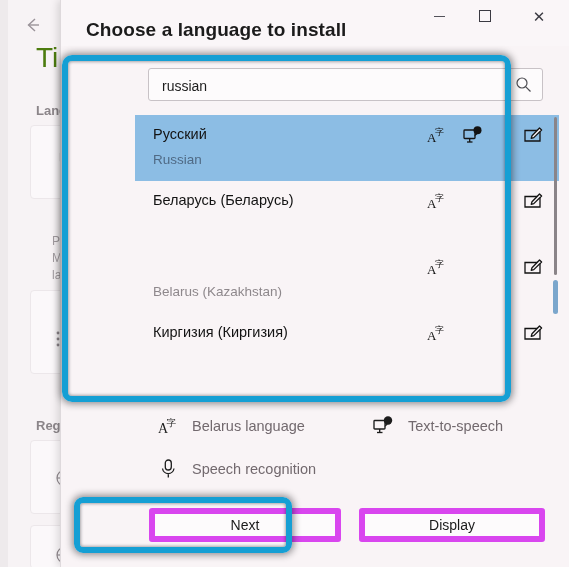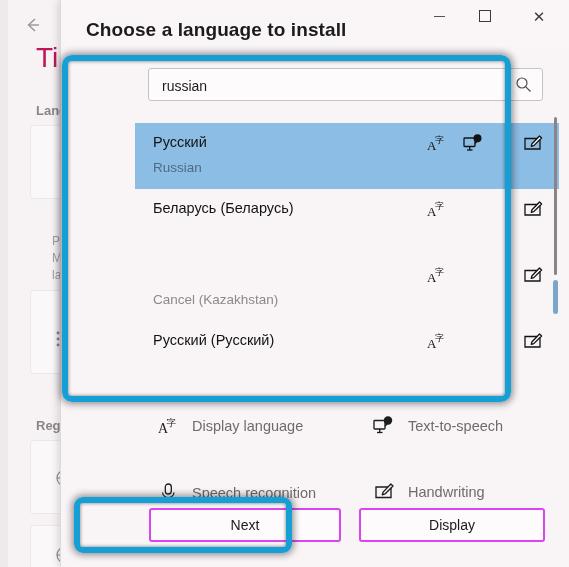--- a/index.html
+++ b/index.html
@@ -55,21 +55,21 @@
   .bg-hamburger span {
     display: block;
     height: 1.5px;
     background: #b3aeb2;
     margin-bottom: 4px;
   }
   .bg-title {
     position: absolute;
     left: 28px; top: 42px;
     font-size: 28px;
-    color: #be185d;
+    color: #4d7c0f;
     white-space: nowrap;
     font-weight: 400;
   }
   .bg-section-label {
     position: absolute;
     font-size: 13px;
     color: #8b8589;
     font-weight: 600;
     white-space: nowrap;
   }
@@ -197,21 +197,20 @@
     background: #f9f4f6;
     overflow: hidden;
   }
   .lang-row {
     position: relative;
     height: 66px;
     box-sizing: border-box;
   }
   .lang-row.selected {
     background: #8cbde4;
-    margin-top: 8px;
   }
   .lang-native {
     position: absolute;
     left: 18px; top: 11px;
     font-size: 14.5px;
     color: #131313;
     white-space: nowrap;
   }
   .lang-english {
     position: absolute;
@@ -274,30 +273,30 @@
     display: flex;
     justify-content: center;
     color: #1d1d1d;
   }
   .legend-item .lg-label {
     font-size: 14.5px;
     color: #72696e;
     white-space: nowrap;
   }
   .legend-r0 { top: 12px; }
-  .legend-r1 { top: 54px; margin-top: 24px; }
+  .legend-r1 { top: 54px; }
   .legend-c0 { left: 22px; }
   .legend-c1 { left: 238px; text-align: right; }
 
   
   .btn {
     position: absolute;
     height: 34px;
     background: #fdfbfc;
-    border: 2px solid #d946ef;
+    border: 6px solid #d946ef;
     border-radius: 3px;
     display: flex;
     align-items: center;
     justify-content: center;
     font-size: 14px;
     color: #1b1b1b;
     box-sizing: border-box;
   }
   .btn-next { left: 88px; top: 508px; width: 192px; }
   .btn-cancel { left: 298px; top: 508px; width: 186px; }
@@ -462,39 +461,39 @@
           <span class="ricon slot-c">
             <svg width="20" height="19" viewBox="0 0 20 19">
               <path d="M2 4.5 H17 V15 H2 Z" fill="none" stroke="#131313" stroke-width="1.3"></path>
               <path d="M16.5 2 L18.6 4 L10.8 11.6 L8.2 12.4 L9 9.8 Z" fill="#f9f4f6" stroke="#131313" stroke-width="1.3" stroke-linejoin="round"></path>
             </svg>
           </span>
         </div>
       </div>
 
       <div class="lang-row">
-        <div class="lang-english">Cancel (Kazakhstan)</div>
+        <div class="lang-english">Belarus (Kazakhstan)</div>
         <div class="row-icons">
           <span class="ricon slot-a">
             <svg width="20" height="19" viewBox="0 0 20 19">
               <text x="0" y="16" font-family="Liberation Serif, serif" font-size="13" fill="#131313">A</text>
               <text x="8" y="9" font-family="DejaVu Sans, sans-serif" font-size="9" fill="#131313">字</text>
             </svg>
           </span>
           <span class="ricon slot-c">
             <svg width="20" height="19" viewBox="0 0 20 19">
               <path d="M2 4.5 H17 V15 H2 Z" fill="none" stroke="#131313" stroke-width="1.3"></path>
               <path d="M16.5 2 L18.6 4 L10.8 11.6 L8.2 12.4 L9 9.8 Z" fill="#f9f4f6" stroke="#131313" stroke-width="1.3" stroke-linejoin="round"></path>
             </svg>
           </span>
         </div>
       </div>
 
       <div class="lang-row">
-        <div class="lang-native">Русский (Русский)</div>
+        <div class="lang-native">Киргизия (Киргизия)</div>
         <div class="row-icons">
           <span class="ricon slot-a">
             <svg width="20" height="19" viewBox="0 0 20 19">
               <text x="0" y="16" font-family="Liberation Serif, serif" font-size="13" fill="#131313">A</text>
               <text x="8" y="9" font-family="DejaVu Sans, sans-serif" font-size="9" fill="#131313">字</text>
             </svg>
           </span>
           <span class="ricon slot-c">
             <svg width="20" height="19" viewBox="0 0 20 19">
               <path d="M2 4.5 H17 V15 H2 Z" fill="none" stroke="#131313" stroke-width="1.3"></path>
@@ -512,21 +511,21 @@
 
     <div class="legend">
 
       <div class="legend-item legend-r0 legend-c0">
         <span class="lg-icon">
           <svg width="21" height="20" viewBox="0 0 21 20">
             <text x="0" y="17" font-family="Liberation Serif, serif" font-size="14" fill="#1d1d1d">A</text>
             <text x="8.5" y="9.5" font-family="DejaVu Sans, sans-serif" font-size="9.5" fill="#1d1d1d">字</text>
           </svg>
         </span>
-        <span class="lg-label">Display language</span>
+        <span class="lg-label">Belarus language</span>
       </div>
 
       <div class="legend-item legend-r0 legend-c1">
         <span class="lg-icon">
           <svg width="22" height="20" viewBox="0 0 22 20">
             <rect x="1" y="4.5" width="11" height="8.5" rx="0.8" fill="none" stroke="#1d1d1d" stroke-width="1.35"></rect>
             <line x1="4" y1="16.5" x2="9.5" y2="16.5" stroke="#1d1d1d" stroke-width="1.35"></line>
             <line x1="6.7" y1="13" x2="6.7" y2="16.5" stroke="#1d1d1d" stroke-width="1.35"></line>
             <circle cx="15" cy="4.5" r="4.2" fill="#1d1d1d"></circle>
             <path d="M12.6 7.8 L11.6 11 L14.9 8.6 Z" fill="#1d1d1d"></path>
@@ -539,29 +538,20 @@
         <span class="lg-icon">
           <svg width="21" height="21" viewBox="0 0 21 21">
             <rect x="7.3" y="2" width="6" height="10" rx="3" fill="none" stroke="#1d1d1d" stroke-width="1.3"></rect>
             <path d="M4.5 10.5 A5.8 5.8 0 0 0 16 10.5" fill="none" stroke="#1d1d1d" stroke-width="1.3"></path>
             <line x1="10.3" y1="16.2" x2="10.3" y2="19.5" stroke="#1d1d1d" stroke-width="1.3"></line>
           </svg>
         </span>
         <span class="lg-label">Speech recognition</span>
       </div>
 
-      <div class="legend-item legend-r1 legend-c1">
-        <span class="lg-icon">
-          <svg width="21" height="20" viewBox="0 0 21 20">
-            <path d="M2 5 H17 V15.5 H2 Z" fill="none" stroke="#1d1d1d" stroke-width="1.35"></path>
-            <path d="M16.8 2 L19 4.1 L11 11.9 L8.3 12.8 L9.1 10.1 Z" fill="#f9f4f6" stroke="#1d1d1d" stroke-width="1.35" stroke-linejoin="round"></path>
-          </svg>
-        </span>
-        <span class="lg-label">Handwriting</span>
-      </div>
     </div>
 
     <div class="btn btn-next">Next</div>
     <div class="btn btn-cancel">Display</div>
   </div>
 
   <div class="anno anno-list"></div>
   <div class="anno anno-next"></div>
 
 </div>

